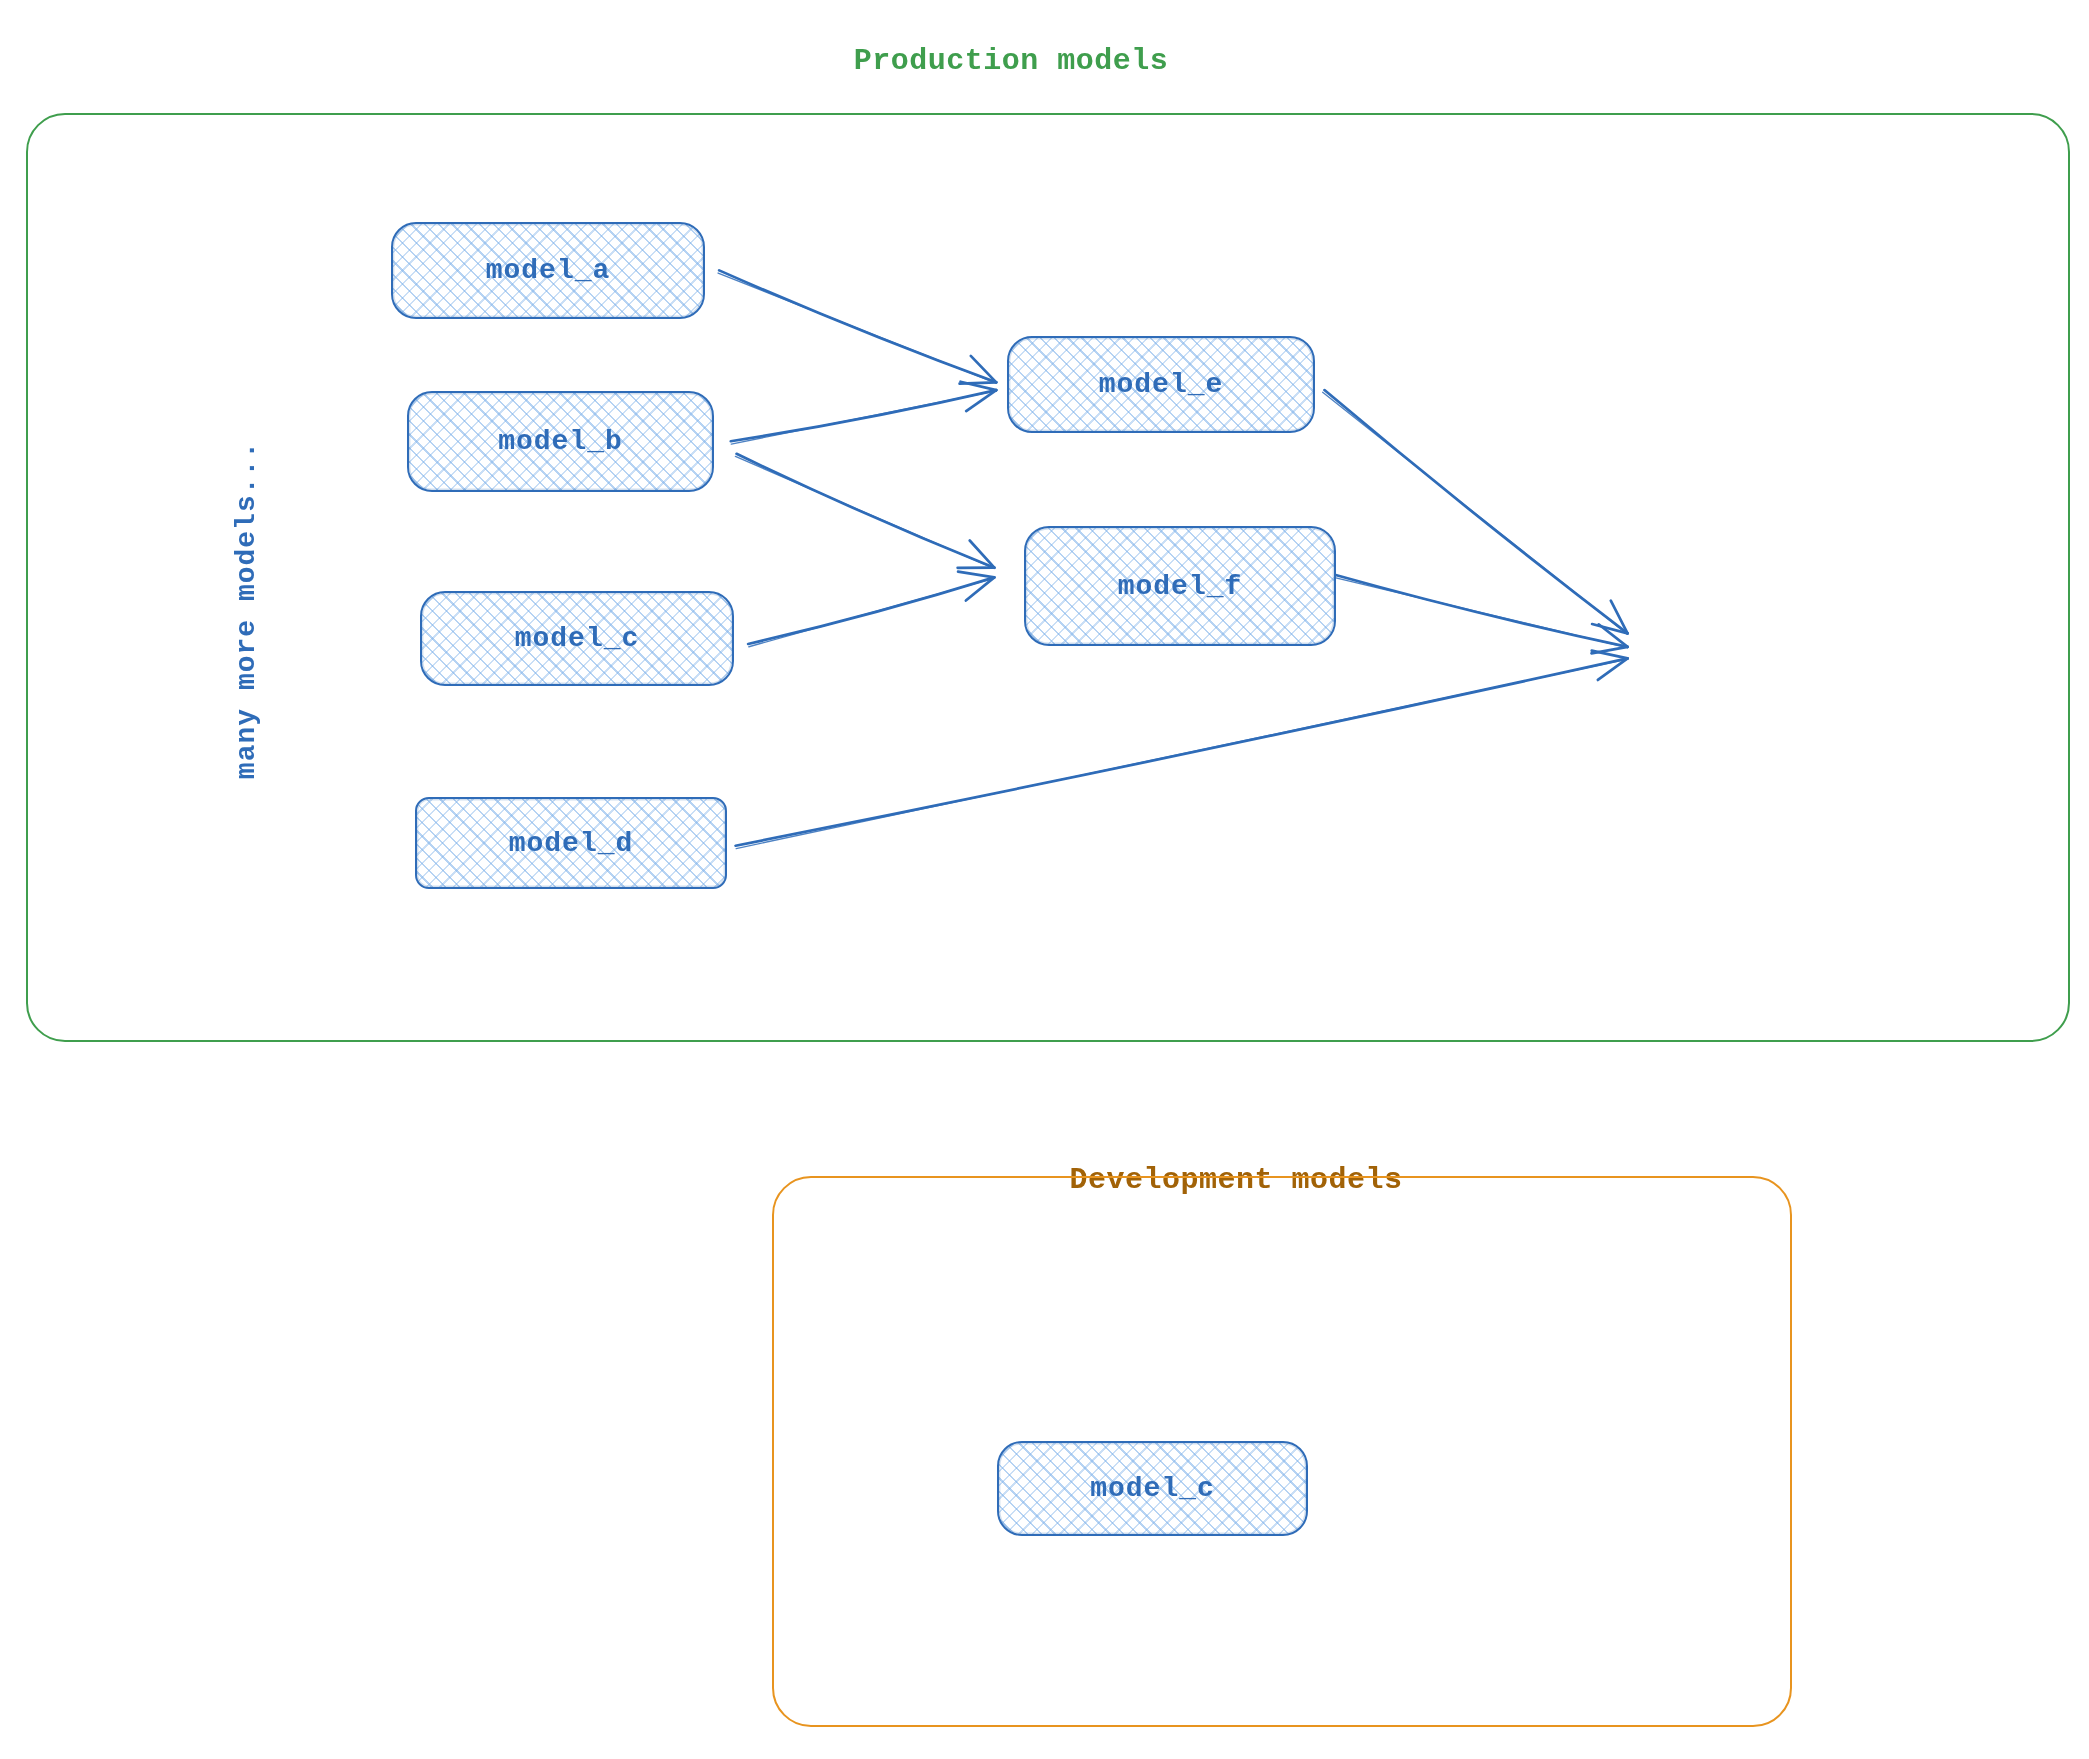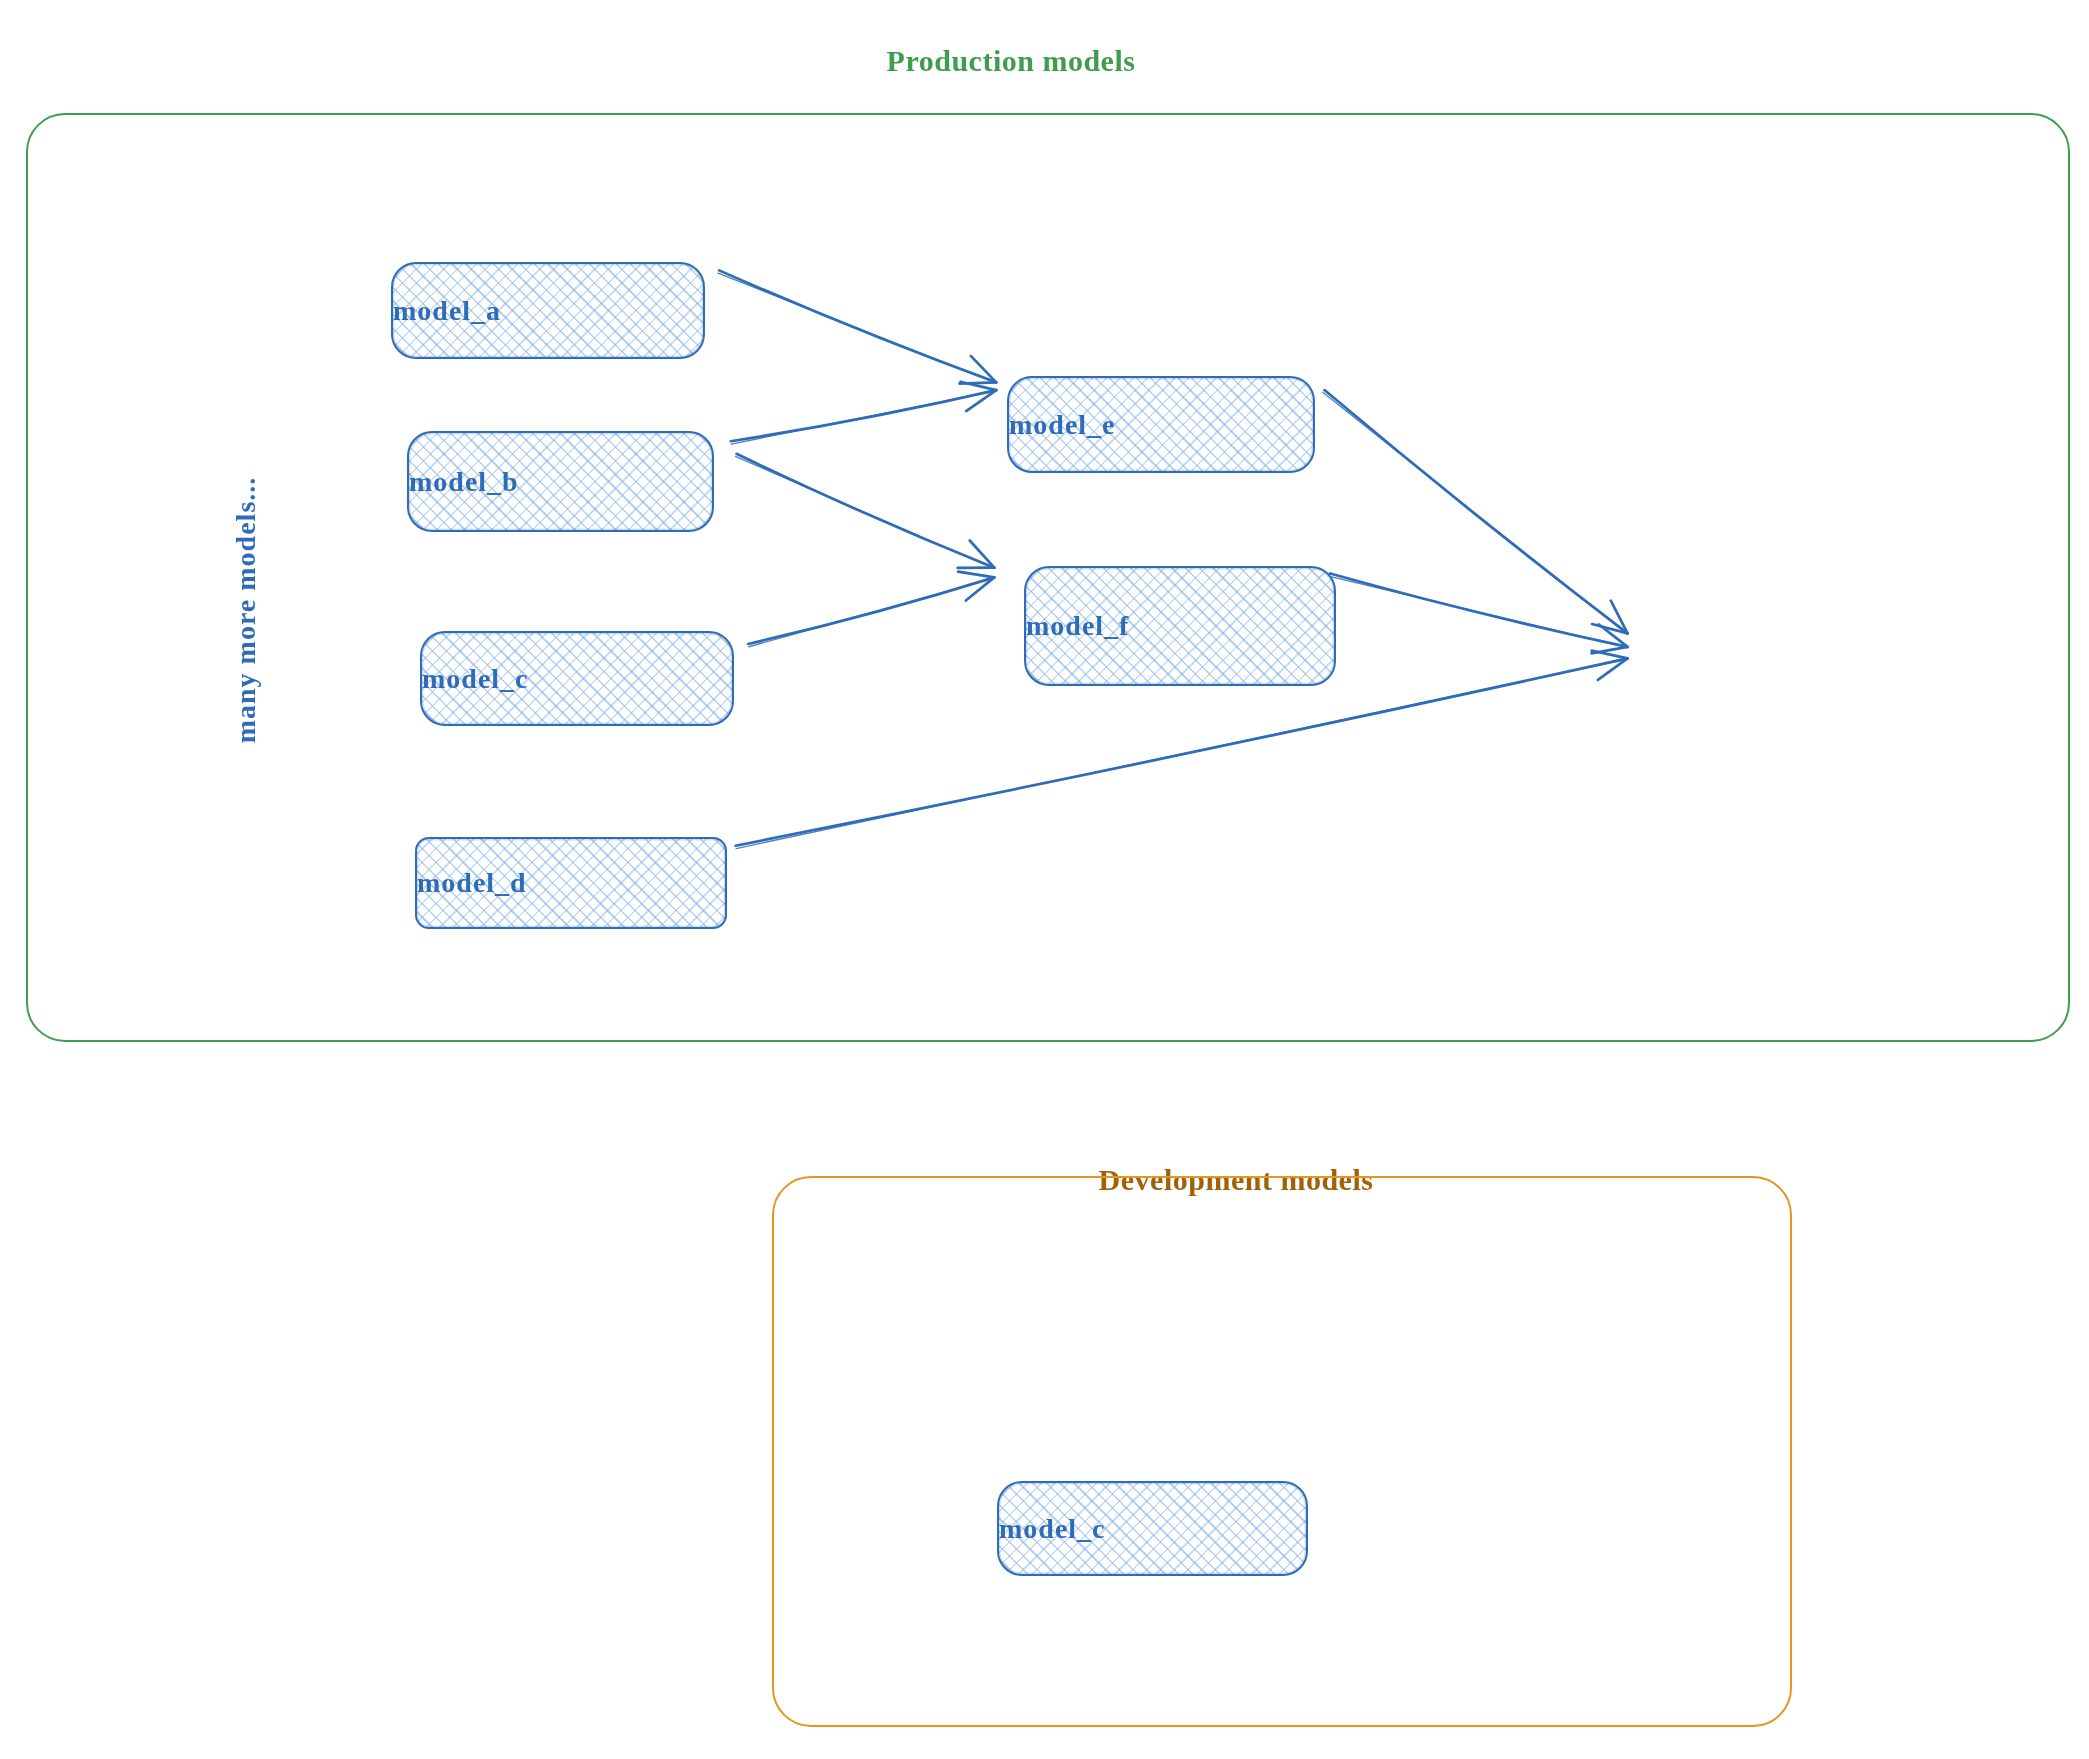--- a/index.html
+++ b/index.html
@@ -1,20 +1,20 @@
 <!DOCTYPE html>
 <html><head>
 <meta charset="utf-8">
 <style>
   html,body{margin:0;padding:0;background:#ffffff;}
   #canvas{
     position:relative;
     width:2089px;height:1759px;
     background:#ffffff;
-    font-family:Liberation Serif, serif;
+    font-family:Liberation Mono, monospace;
     overflow:hidden;
   }
   .group-title{
     position:absolute;
     transform:translate(-50%,-50%);
     font-size:30px;
     letter-spacing:0.5px;
     white-space:nowrap;
     font-weight:bold;
   }
@@ -42,31 +42,30 @@
     color:#2f6cb8;
     font-size:28px;
     letter-spacing:1px;
     font-weight:bold;
   }
   .node{
     position:absolute;
     box-sizing:border-box;
     border:2.5px solid #2f6cb8;
     border-radius:25px;
-    display:flex;align-items:center;
+    display:flex;align-items:center;justify-content:center;
     color:#2f6cb8;
     font-size:28px;
     letter-spacing:1px;
     font-weight:bold;
     background-color:#ffffff;
     background-image:
       repeating-linear-gradient(45deg, rgba(122,175,233,.55) 0 1.7px, transparent 1.7px 9.7px),
       repeating-linear-gradient(135deg, rgba(122,175,233,.40) 0 1.7px, transparent 1.7px 9.7px);
     box-shadow: inset 0 0 0 1.4px rgba(47,108,184,.22);
-    margin-top: 40px;
   }
   #edges{
     position:absolute;left:0;top:0;
     pointer-events:none;
   }
 </style>
 </head>
 <body>
 
 <div id="canvas">

